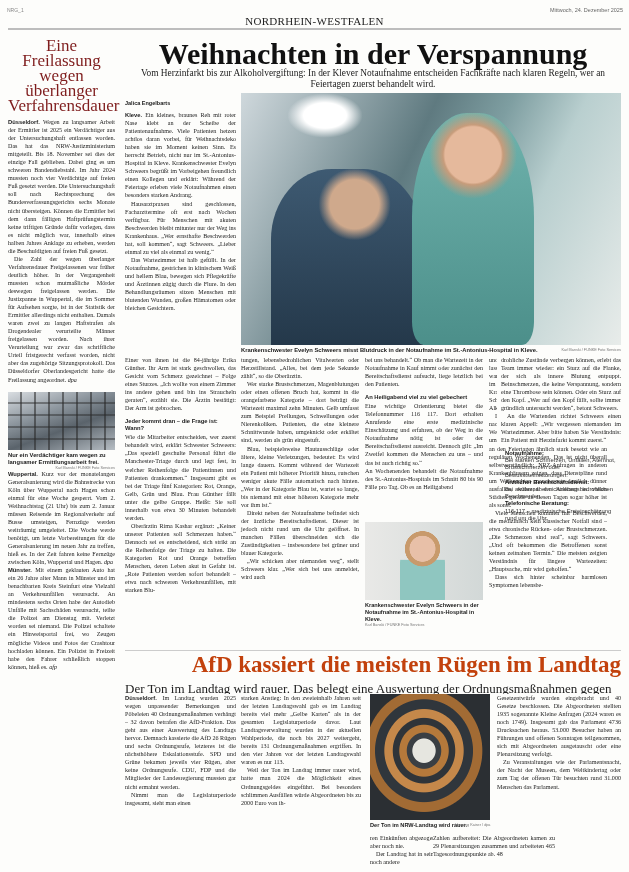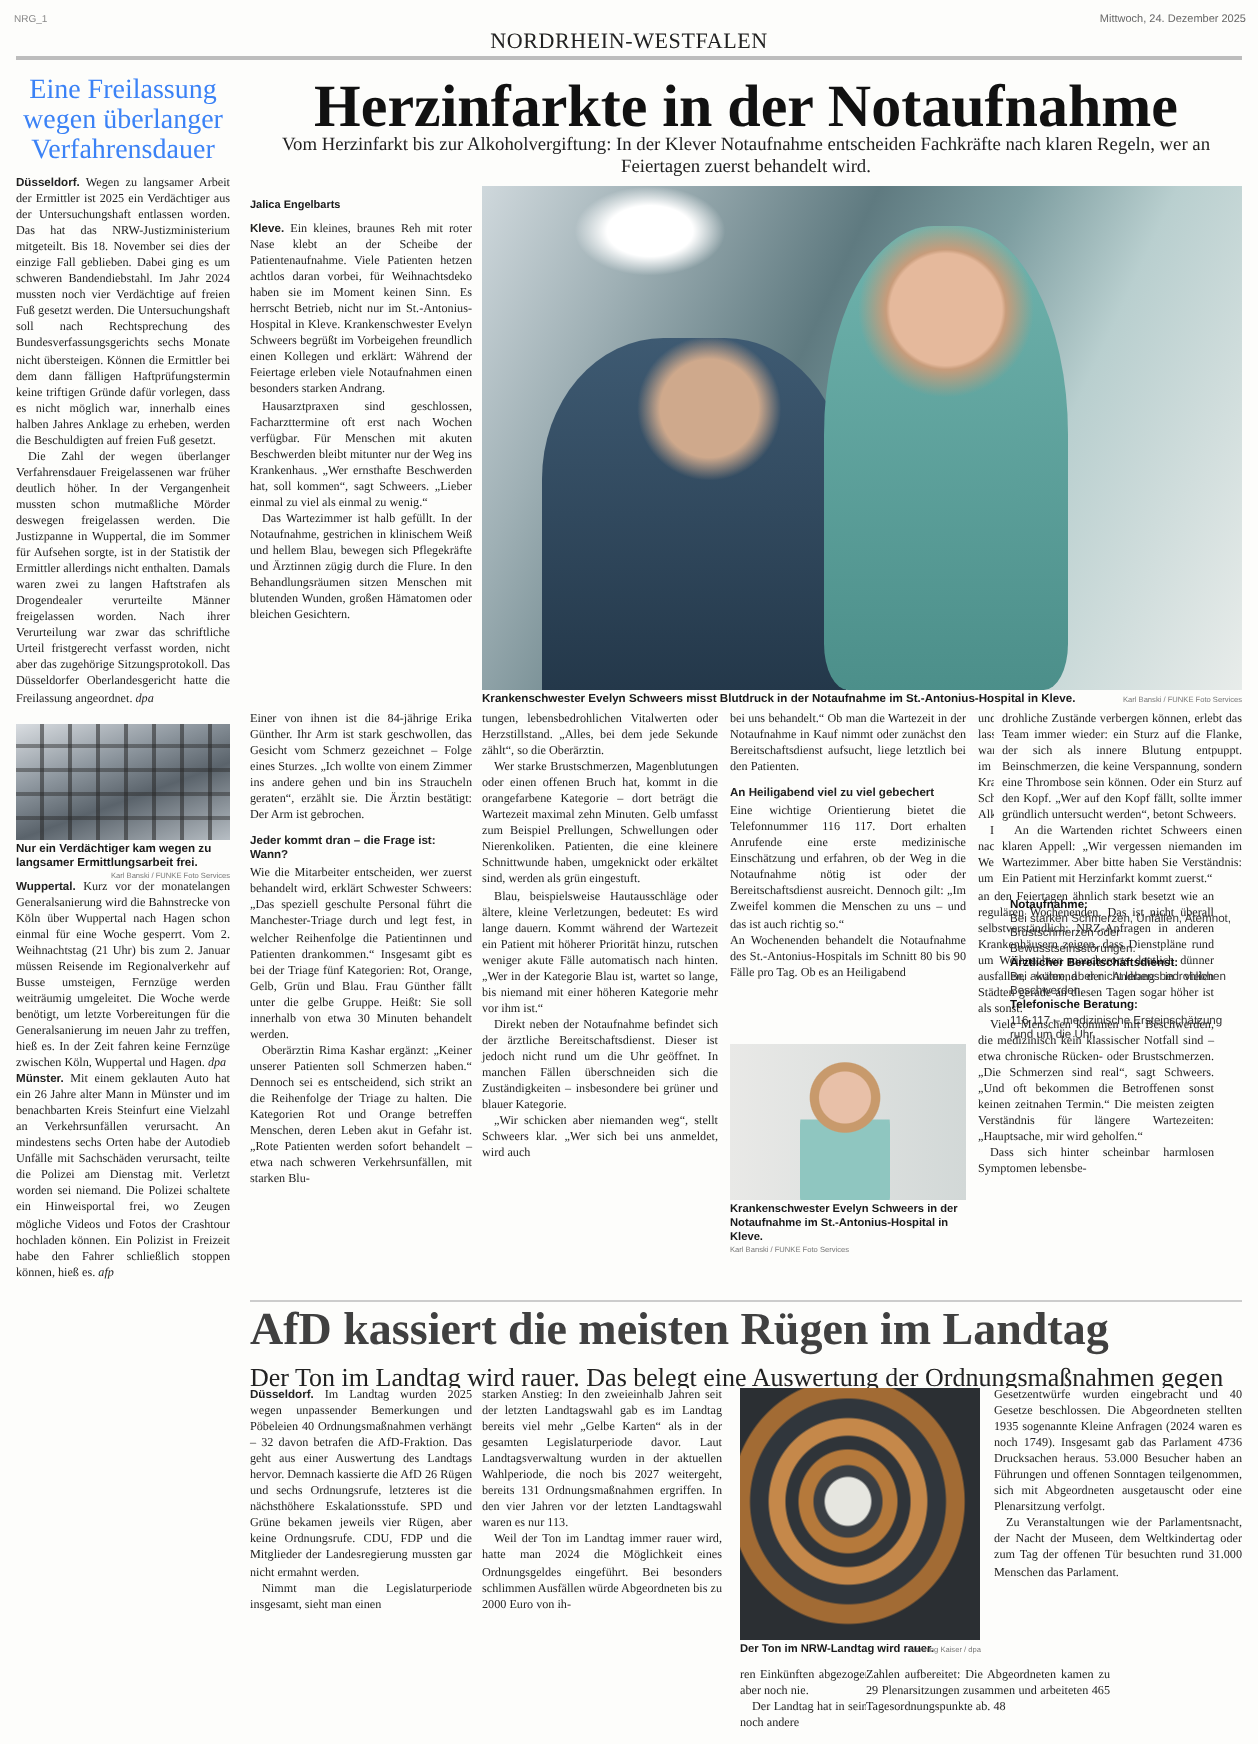--- a/index.html
+++ b/index.html
@@ -6,21 +6,21 @@
   html, body { width: 629px; height: 872px; background: #fdfdfb; overflow: hidden; }
   body { position: relative; font-family: "Liberation Serif", "DejaVu Serif", serif; color: #1a1a1a; }
 
   .abs { position: absolute; }
   .page-id { left: 7px; top: 7px; font-family: "Liberation Sans", sans-serif; font-size: 5px; color: #888; }
   .page-date { right: 6px; top: 7px; font-family: "Liberation Sans", sans-serif; font-size: 5.5px; color: #666; }
   .section-title { left: 0; width: 629px; top: 15px; text-align: center; font-size: 11px; letter-spacing: 0.3px; color: #222; }
   .top-rule { left: 8px; right: 8px; top: 28px; height: 2px; background: #bdbdbd; }
 
   .col-left { left: 8px; top: 32px; width: 107px; }
-  .h-side { font-size: 14px; line-height: 15px; text-align: center; font-weight: normal; color: #3b82f6; margin: 6px 0 5px 0; }
+  .h-side { font-size: 17px; line-height: 15px; text-align: center; font-weight: normal; color: #7f1d1d; margin: 6px 0 5px 0; }
   .body-txt { font-size: 6.1px; line-height: 8.05px; text-align: justify; hyphens: auto; color: #222; }
   .body-txt p { text-indent: 6px; }
   .body-txt p.first { text-indent: 0; }
   .dateline { font-family: "Liberation Sans", sans-serif; font-weight: bold; font-size: 5.8px; }
   .agency { font-style: italic; }
 
   .side-photo { width: 107px; height: 58px; margin-top: 8px; background: linear-gradient(160deg,#d9dde1 0%,#8d969e 35%,#5a636b 60%,#b7bec4 100%); position: relative; overflow: hidden; }
   .side-photo .bars { position: absolute; inset: 0; background:
       repeating-linear-gradient(90deg, transparent 0 12px, rgba(40,40,40,.55) 12px 14px),
       repeating-linear-gradient(0deg, transparent 0 10px, rgba(40,40,40,.45) 10px 12px); }
@@ -55,21 +55,21 @@
      background: radial-gradient(circle at 50% 25%, #e8c0a8 0 22%, #c89a6c 23% 30%, transparent 31%), linear-gradient(transparent 40%, #8fc6c0 41%); }
   .nurse-cap { left: 365px; top: 602px; width: 118px; font-family: "Liberation Sans", sans-serif; font-weight: bold; font-size: 5.6px; line-height: 7px; }
   .nurse-credit { left: 365px; top: 623px; font-family: "Liberation Sans", sans-serif; font-size: 3.8px; color: #777; }
 
   .info-box { left: 505px; top: 450px; width: 114px; font-family: "Liberation Sans", sans-serif; color: #333; }
   .info-title { font-size: 9px; line-height: 11px; color: #555; padding-bottom: 5px; border-bottom: 1px solid #bbb; margin-bottom: 8px; }
   .info-label { font-weight: bold; font-size: 5.8px; line-height: 7.2px; color: #111; }
   .info-text { font-size: 5.8px; line-height: 7.2px; color: #333; }
 
   .afd-rule { left: 125px; right: 8px; top: 650px; height: 1px; background: #ccc; }
-  .afd-head { left: 125px; width: 496px; top: 652px; text-align: left; font-size: 23px; line-height: 26px; color: #404040; }
+  .afd-head { left: 125px; width: 496px; top: 652px; text-align: right; font-size: 23px; line-height: 26px; color: #c2410c; }
   .afd-sub { left: 125px; width: 496px; top: 681px; text-align: left; font-size: 13px; color: #222; }
   .a1 { left: 125px; top: 694px; width: 111px; }
   .a2 { left: 241px; top: 694px; width: 120px; }
   .landtag-photo { left: 370px; top: 694px; width: 120px; height: 126px; overflow: hidden;
      background: radial-gradient(ellipse at 45% 45%, #e6e6e0 0 12%, #3a3f44 13% 18%, #b5793b 19% 26%, #2f3439 27% 33%, #c5884a 34% 42%, #30363c 43% 52%, #a26b34 53% 62%, #2b2f33 63%); }
   .landtag-cap { left: 370px; top: 822px; font-family: "Liberation Sans", sans-serif; font-weight: bold; font-size: 5.6px; }
   .landtag-credit { left: 455px; top: 823px; font-family: "Liberation Sans", sans-serif; font-size: 3.8px; color: #777; }
 </style>
 </head>
 <body>
@@ -99,21 +99,21 @@
     </div>
   </article>
 
   <article>
     <div class="body-txt">
       <p class="first"><span class="dateline">Münster.</span> <span>Mit einem geklauten Auto hat ein 26 Jahre alter Mann in Münster und im benachbarten Kreis Steinfurt eine Vielzahl an Verkehrsunfällen verursacht. An mindestens sechs Orten habe der Autodieb Unfälle mit Sachschäden verursacht, teilte die Polizei am Dienstag mit. Verletzt worden sei niemand. Die Polizei schaltete ein Hinweisportal frei, wo Zeugen mögliche Videos und Fotos der Crashtour hochladen können. Ein Polizist in Freizeit habe den Fahrer schließlich stoppen können, hieß es.</span> <span class="agency">afp</span></p>
     </div>
   </article>
 </div>
 
-<h1 class="abs main-head">Herzinfarkte in der Notaufnahme</h1>
+<h1 class="abs main-head">Weihnachten in der Verspannung</h1>
 <div class="abs main-sub">Vom Herzinfarkt bis zur Alkoholvergiftung: In der Klever Notaufnahme entscheiden Fachkräfte nach klaren Regeln, wer an Feiertagen zuerst behandelt wird.</div>
 <div class="abs byline">Jalica Engelbarts</div>
 
 <div class="abs main-cols col">
   <p><span class="dateline">Kleve.</span> <span>Ein kleines, braunes Reh mit roter Nase klebt an der Scheibe der Patientenaufnahme. Viele Patienten hetzen achtlos daran vorbei, für Weihnachtsdeko haben sie im Moment keinen Sinn. Es herrscht Betrieb, nicht nur im St.-Antonius-Hospital in Kleve. Krankenschwester Evelyn Schweers begrüßt im Vorbeigehen freundlich einen Kollegen und erklärt: Während der Feiertage erleben viele Notaufnahmen einen besonders starken Andrang.</span></p>
   <p style="text-indent:6px">Hausarztpraxen sind geschlossen, Facharzttermine oft erst nach Wochen verfügbar. Für Menschen mit akuten Beschwerden bleibt mitunter nur der Weg ins Krankenhaus. „Wer ernsthafte Beschwerden hat, soll kommen“, sagt Schweers. „Lieber einmal zu viel als einmal zu wenig.“</p>
   <p style="text-indent:6px">Das Wartezimmer ist halb gefüllt. In der Notaufnahme, gestrichen in klinischem Weiß und hellem Blau, bewegen sich Pflegekräfte und Ärztinnen zügig durch die Flure. In den Behandlungsräumen sitzen Menschen mit blutenden Wunden, großen Hämatomen oder bleichen Gesichtern.</p>
 </div>
 
 <div class="abs photo-main">

